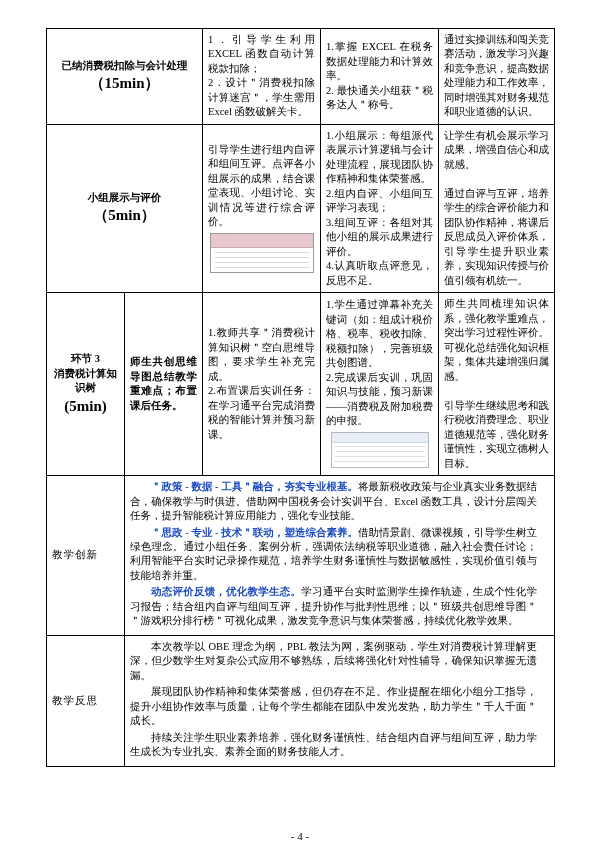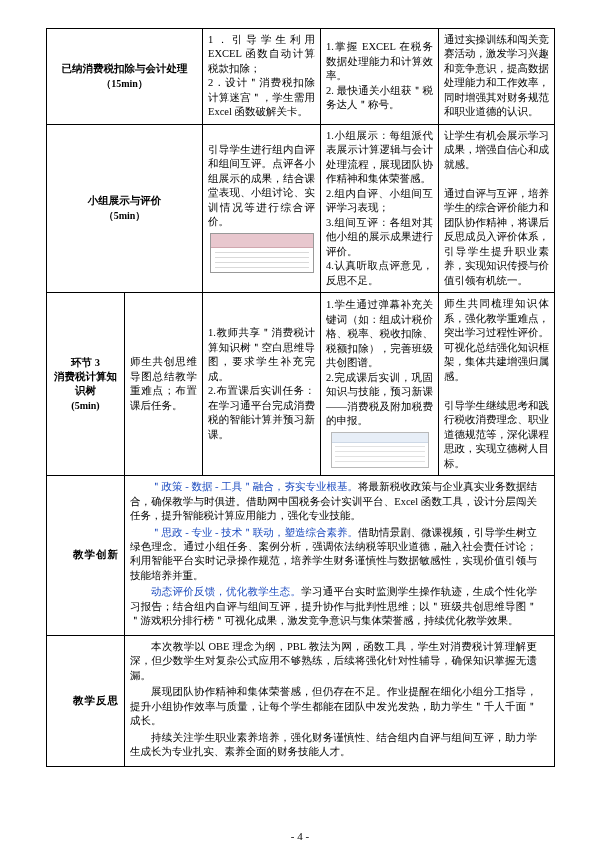--- a/index.html
+++ b/index.html
@@ -32,31 +32,31 @@
     vertical-align: middle;
     padding: 4px 5px;
     font-size: 10.5px;
     line-height: 1.38;
   }
   .col-a { width: 78px; }
   .col-b { width: 78px; }
   .col-c { width: 118px; }
   .col-d { width: 118px; }
   .col-e { width: 116px; }
-  .bold { font-weight: normal; }
+  .bold { font-weight: bold; }
   .cell-title {
     text-align: center;
     font-weight: bold;
     font-size: 11px;
     line-height: 1.5;
     margin-left: 24px;
   }
   .cell-title .sub {
     font-weight: bold;
-    font-size: 10px;
+    font-size: 15px;
   }
   .body-text {
     font-size: 10.3px;
     line-height: 1.4;
     text-align: justify;
     text-justify: inter-ideograph;
   }
   .body-text p { margin: 0; }
   .blue { color: #1c4bbf; }
 
@@ -100,22 +100,22 @@
   }
   .shot2 .ln {
     position: absolute;
     left: 3px; right: 3px;
     height: 1px;
     background: #e2e2e2;
   }
 
   
   .wide-label {
-    text-align: right;
-    font-weight: bold;
+    text-align: left;
+    font-weight: normal;
     font-size: 12px;
     letter-spacing: 1px;
   }
   .wide-body {
     font-size: 10.6px;
     line-height: 1.58;
     text-align: justify;
     text-justify: inter-ideograph;
   }
   .wide-body p {
@@ -214,21 +214,21 @@
             <div class="hdr"></div>
             <div class="ln" style="top:13px;"></div>
             <div class="ln" style="top:18px;"></div>
             <div class="ln" style="top:23px;"></div>
             <div class="ln" style="top:28px;"></div>
           </div>
         </td>
         <td class="body-text">
           <p style="white-space:pre-line">师生共同梳理知识体系，强化教学重难点，突出学习过程性评价。可视化总结强化知识框架，集体共建增强归属感。
 
-引导学生继续思考和践行税收消费理念、职业道德规范等，深化课程思政，实现立德树人目标。</p>
+引导学生继续思考和践行税收消费理念、职业道德规范等，强化财务谨慎性，实现立德树人目标。</p>
         </td>
       </tr>
 
       <tr>
         <td class="wide-label">教学创新</td>
         <td class="wide-body" colspan="4">
           <p>
             <span class="bold blue">＂政策 - 数据 - 工具＂融合，夯实专业根基。</span><span>将最新税收政策与企业真实业务数据结合，确保教学与时俱进。借助网中国税务会计实训平台、Excel 函数工具，设计分层闯关任务，提升智能税计算应用能力，强化专业技能。</span>
           </p>
           <p>
@@ -236,21 +236,21 @@
           </p>
           <p>
             <span class="bold blue">动态评价反馈，优化教学生态。</span><span>学习通平台实时监测学生操作轨迹，生成个性化学习报告；结合组内自评与组间互评，提升协作与批判性思维；以＂班级共创思维导图＂＂游戏积分排行榜＂可视化成果，激发竞争意识与集体荣誉感，持续优化教学效果。</span>
           </p>
         </td>
       </tr>
 
       <tr>
         <td class="wide-label">教学反思</td>
         <td class="wide-body" colspan="4">
-          <p>本次教学以 OBE 理念为纲，PBL 教法为网，函数工具，学生对消费税计算理解更深，但少数学生对复杂公式应用不够熟练，后续将强化针对性辅导，确保知识掌握无遗漏。</p>
+          <p>本次教学以 OBE 理念为纲，PBL 教法为网，案例驱动，学生对消费税计算理解更深，但少数学生对复杂公式应用不够熟练，后续将强化针对性辅导，确保知识掌握无遗漏。</p>
           <p>展现团队协作精神和集体荣誉感，但仍存在不足。作业提醒在细化小组分工指导，提升小组协作效率与质量，让每个学生都能在团队中发光发热，助力学生＂千人千面＂成长。</p>
           <p>持续关注学生职业素养培养，强化财务谨慎性、结合组内自评与组间互评，助力学生成长为专业扎实、素养全面的财务技能人才。</p>
         </td>
       </tr>
 
     </tbody>
   </table>
 
   <div class="pagenum">- 4 -</div>
 </div>

